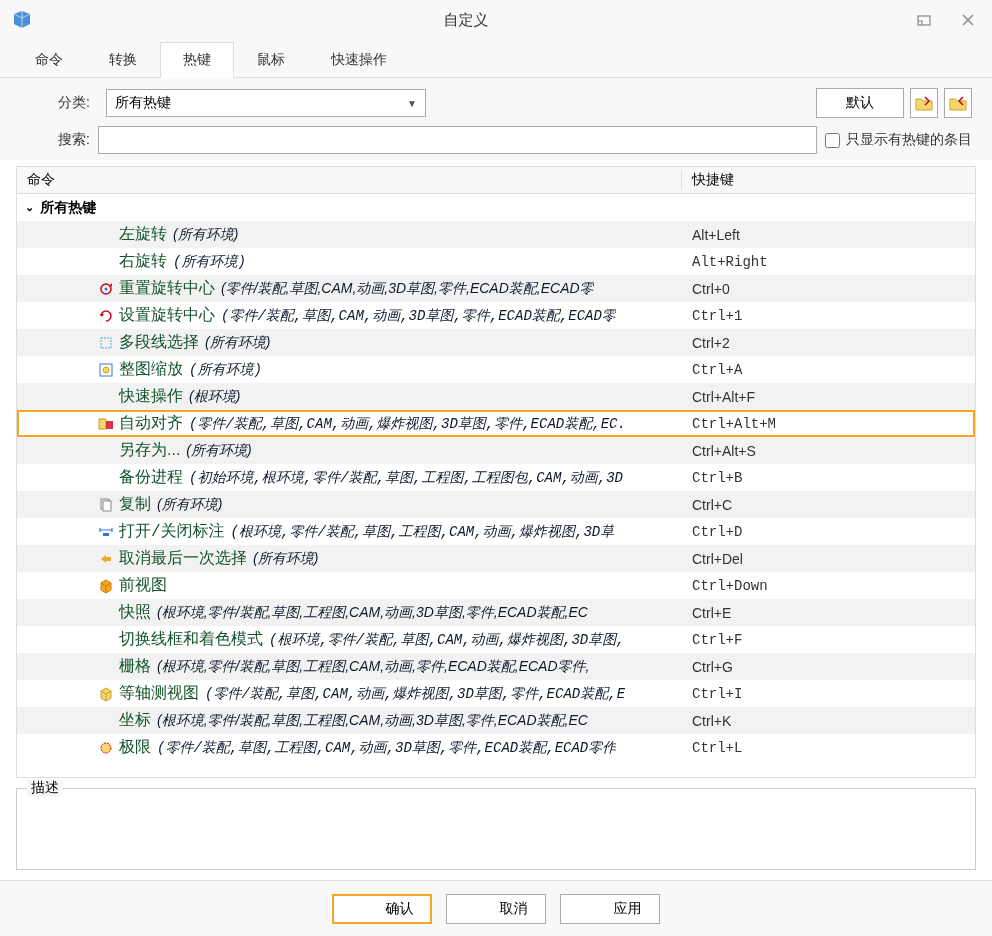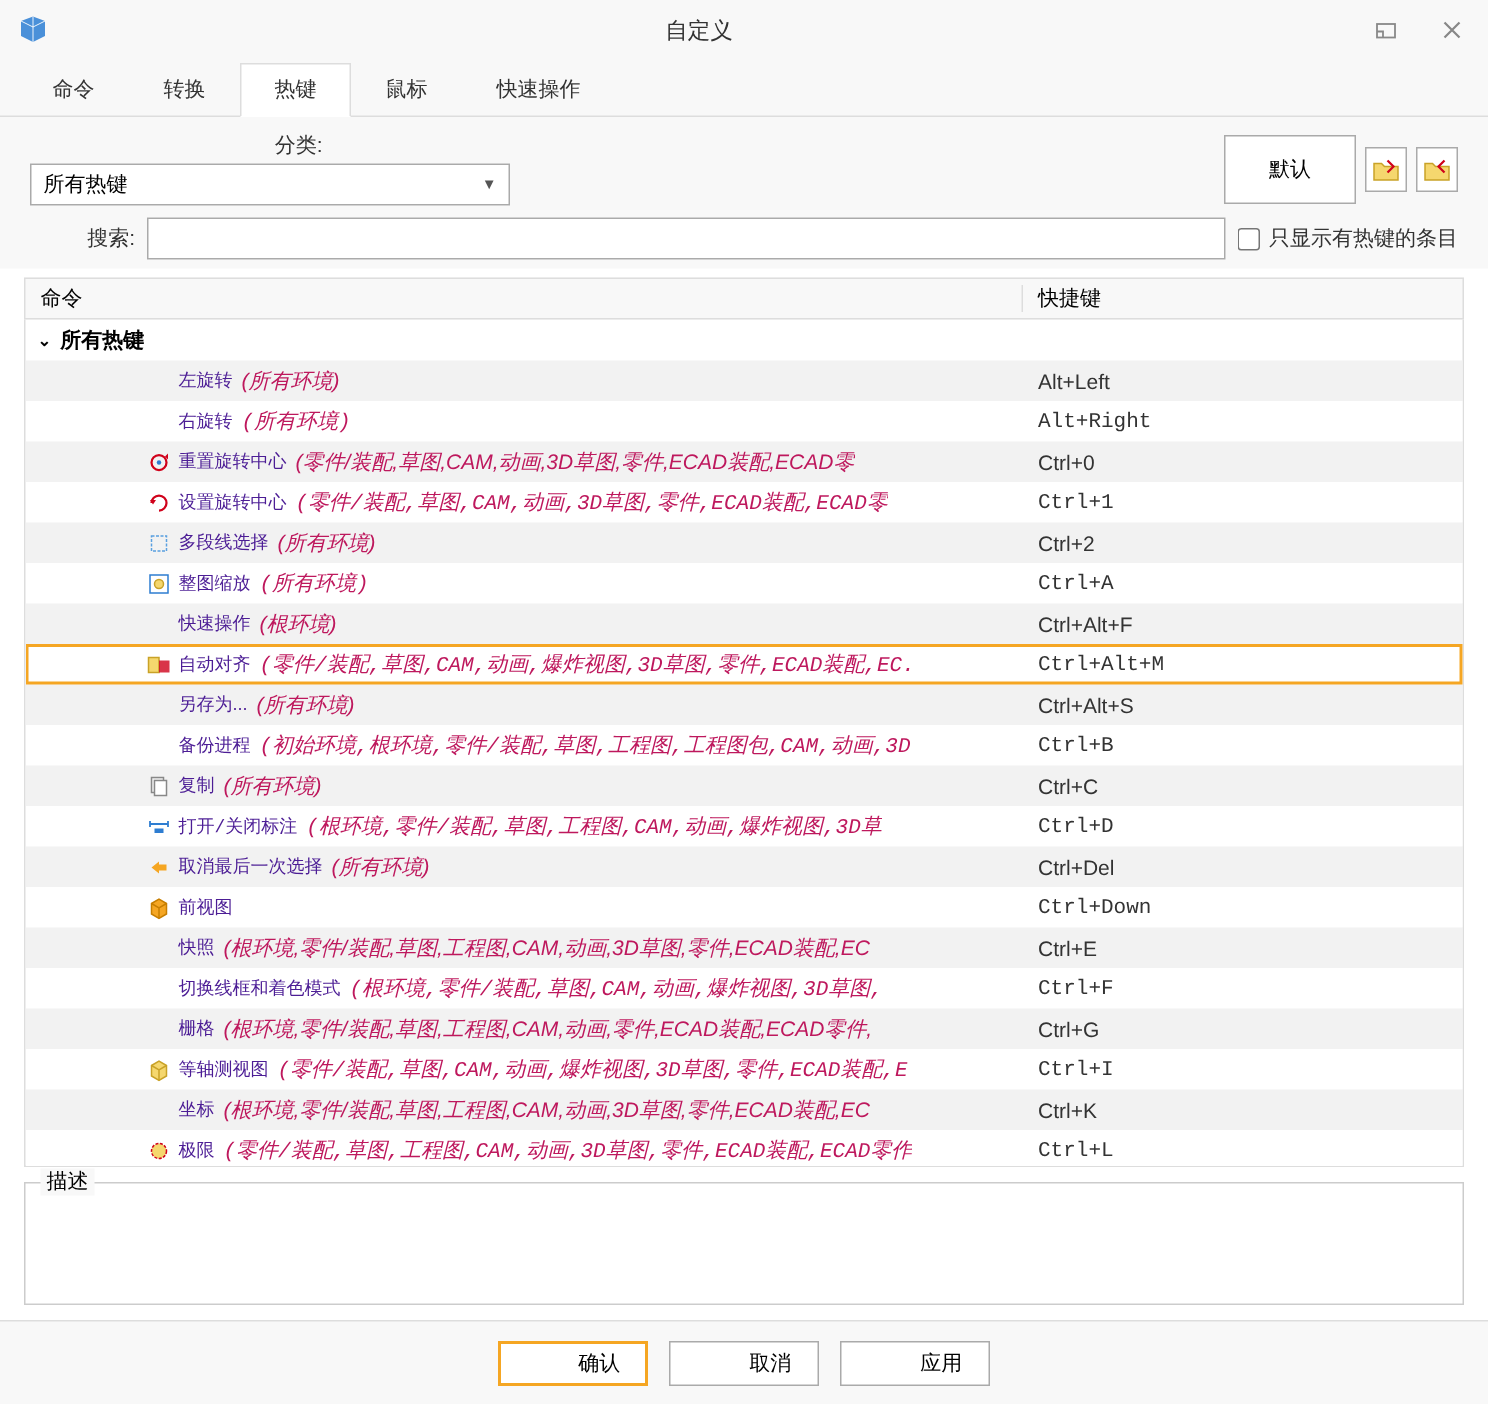--- a/index.html
+++ b/index.html
@@ -10,51 +10,51 @@
 .titlebar .win-btn { width: 24px; height: 24px; display: flex; align-items: center; justify-content: center; color: #888; cursor: pointer; margin-left: 12px; }
 .tabbar { height: 38px; background: #f8f8f8; display: flex; align-items: flex-end; padding: 0 12px; border-bottom: 1px solid #ddd; }
 .tab { padding: 8px 22px; font-size: 14px; color: #333; cursor: pointer; border: 1px solid transparent; border-bottom: none; }
 .tab.active { background: #fff; border: 1px solid #ddd; border-bottom: 1px solid #fff; position: relative; top: 1px; margin-top: 20px; }
 .toolbar-area { background: #f8f8f8; padding: 10px 20px 6px; display: flex; flex-direction: column; gap: 8px; }
 .toolbar-row { display: flex; align-items: center; gap: 8px; }
 .label { width: 70px; text-align: right; font-size: 14px; color: #333; }
 .category-select { width: 320px; height: 28px; border: 1px solid #aaa; background: #fff; padding: 0 8px; display: flex; align-items: center; justify-content: space-between; cursor: pointer; font-size: 14px; }
 .category-select .arrow { font-size: 10px; color: #555; }
 .search-input { flex: 1; height: 28px; border: 1px solid #aaa; padding: 0 6px; font-size: 14px; }
-.btn-default { width: 88px; height: 46px; border: 1px solid #aaa; background: #fff; display: flex; align-items: center; justify-content: center; cursor: pointer; font-size: 14px; }
+.btn-default { width: 88px; height: 30px; border: 1px solid #aaa; background: #fff; display: flex; align-items: center; justify-content: center; cursor: pointer; font-size: 14px; }
 .small-icon-btn { width: 28px; height: 30px; border: 1px solid #aaa; background: #fff; display: flex; align-items: center; justify-content: center; cursor: pointer; }
 .checkbox-wrap { display: flex; align-items: center; gap: 6px; font-size: 14px; color: #333; }
 .checkbox-wrap input { width: 15px; height: 15px; }
 .table-wrap { flex: 1; margin: 6px 16px 0; display: flex; flex-direction: column; min-height: 0; }
 .table-header { display: flex; background: #f8f8f8; border: 1px solid #ddd; height: 28px; align-items: center; }
 .col-cmd-h { flex: 0 0 665px; padding-left: 10px; border-right: 1px solid #ddd; font-size: 14px; }
 .col-key-h { flex: 1; padding-left: 10px; font-size: 14px; }
 .scroll-space { width: 22px; }
 .table-body { flex: 1; overflow-y: scroll; border-left: 1px solid #ddd; border-right: 1px solid #ddd; border-bottom: 1px solid #ddd; }
 .group-row { display: flex; align-items: center; height: 27px; padding-left: 8px; font-weight: bold; font-size: 14px; }
 .group-row .chev { font-size: 11px; margin-right: 6px; }
 .data-row { display: flex; align-items: center; height: 27px; }
 .data-row.even { background: #f2f2f2; }
 .data-row.odd { background: #fff; font-family: Liberation Mono, monospace; }
 .data-row.highlight { outline: 2px solid #f5a623; outline-offset: -2px; }
 .col-cmd { flex: 0 0 665px; display: flex; align-items: center; padding-left: 80px; overflow: hidden; white-space: nowrap; }
 .row-icon { width: 18px; height: 18px; margin-right: 4px; display: flex; align-items: center; justify-content: center; flex-shrink: 0; }
-.row-name { font-size: 12px; color: #4c1d95; margin-right: 6px; flex-shrink: 0; }
-.row-ctx { font-size: 14px; color: #be185d; font-style: italic; overflow: hidden; text-overflow: ellipsis; }
+.row-name { font-size: 16px; color: #14532d; margin-right: 6px; flex-shrink: 0; }
+.row-ctx { font-size: 14px; color: #0f172a; font-style: italic; overflow: hidden; text-overflow: ellipsis; }
 .col-key { flex: 1; padding-left: 10px; font-size: 14px; color: #333; }
 .desc-section { margin: 10px 16px; border: 1px solid #ccc; height: 82px; position: relative; padding: 24px; }
 .desc-section .legend { position: absolute; top: -10px; left: 10px; background: #f8f8f8; padding: 0 4px; font-size: 14px; }
 .footer { height: 56px; background: #f8f8f8; display: flex; align-items: center; justify-content: center; gap: 14px; border-top: 1px solid #ddd; }
 .footer-btn { width: 100px; height: 30px; border: 1px solid #aaa; background: #fff; display: flex; align-items: center; justify-content: center; cursor: pointer; font-size: 14px; padding-left: 35px; }
 .footer-btn.primary { border: 2px solid #f5a623; }
 ::-webkit-scrollbar { width: 22px; }
 ::-webkit-scrollbar-track { background: #f0f0f0; border-left: 1px solid #ddd; }
 ::-webkit-scrollbar-thumb { background: #c8c8c8; border: 3px solid #f0f0f0; }
 .toolbar-row.first { justify-content: space-between; }
-.toolbar-row.first .left { display: flex; align-items: center; gap: 3px; flex-direction: column; }
+.toolbar-row.first .left { display: flex; align-items: center; gap: 16px; }
 .toolbar-row.first .right { display: flex; align-items: center; gap: 6px; }
 .toolbar-row.second .search-wrap { display: flex; align-items: center; gap: 8px; flex: 1; }
 </style>
 </head>
 <body>
 
 <div class="titlebar">
   <span class="app-icon">
     <svg viewBox="0 0 20 20">
         <path d="M2 4 L10 1 L18 4 L18 14 L10 18 L2 14 Z" fill="#4a90d9"></path>

